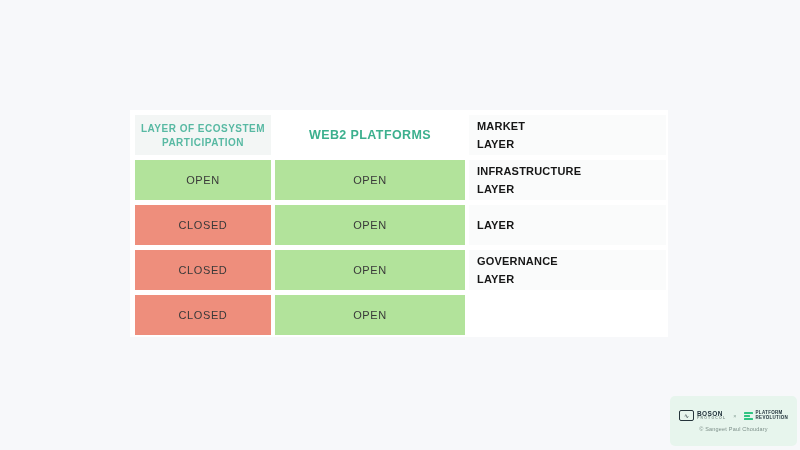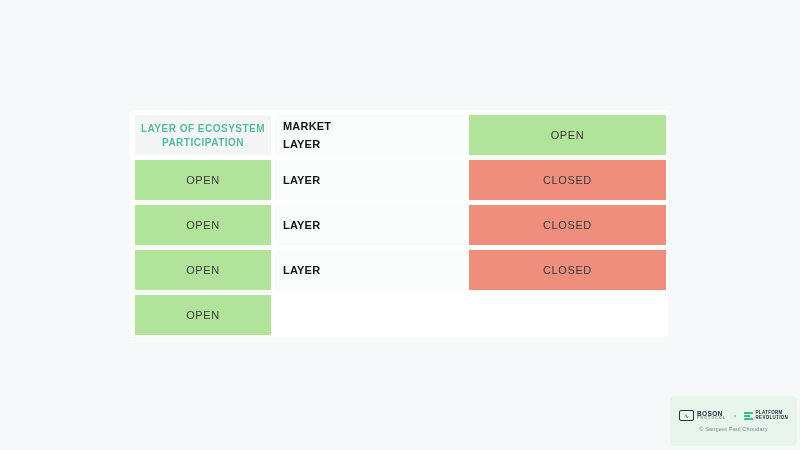--- a/index.html
+++ b/index.html
@@ -73,37 +73,40 @@
 </style>
 </head>
 <body>
 
 <div class="card">
   <div class="grid" id="grid">
     <div class="corner-header">
       <div>LAYER OF ECOSYSTEM</div>
       <div>PARTICIPATION</div>
     </div>
+    <div class="col-header">WEB2 PLATFORMS</div>
   <div class="row-label">
         <div>MARKET</div>
         <div>LAYER</div>
       </div>
       <div class="cell open">OPEN</div>
       <div class="cell open">OPEN</div>
       <div class="row-label">
+        <div>INFRASTRUCTURE</div>
         <div>LAYER</div>
       </div>
       <div class="cell closed">CLOSED</div>
       <div class="cell open">OPEN</div>
       <div class="row-label">
         <div>LAYER</div>
       </div>
       <div class="cell closed">CLOSED</div>
       <div class="cell open">OPEN</div>
       <div class="row-label">
+        <div>GOVERNANCE</div>
         <div>LAYER</div>
       </div>
       <div class="cell closed">CLOSED</div>
       <div class="cell open">OPEN</div>
     </div>
 </div>
 
 <div class="badge">
   <div class="logos">
     <div class="boson">

